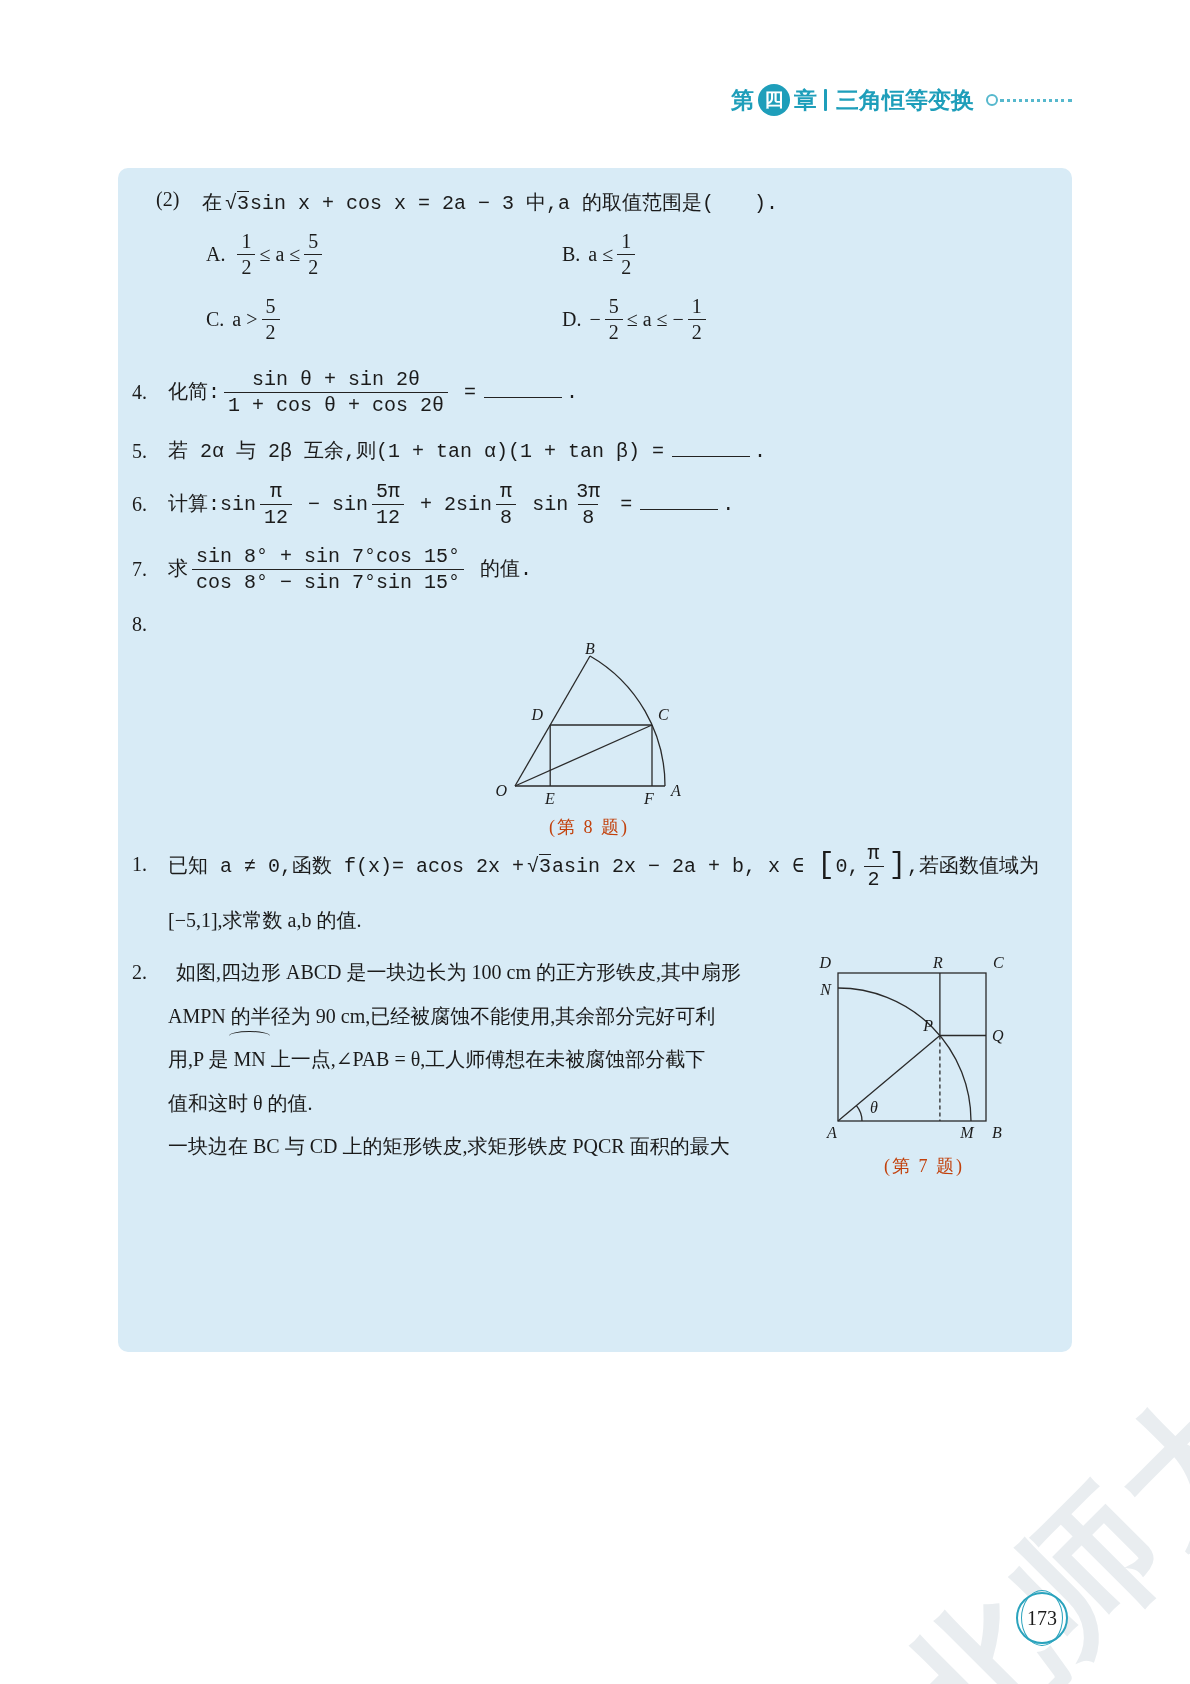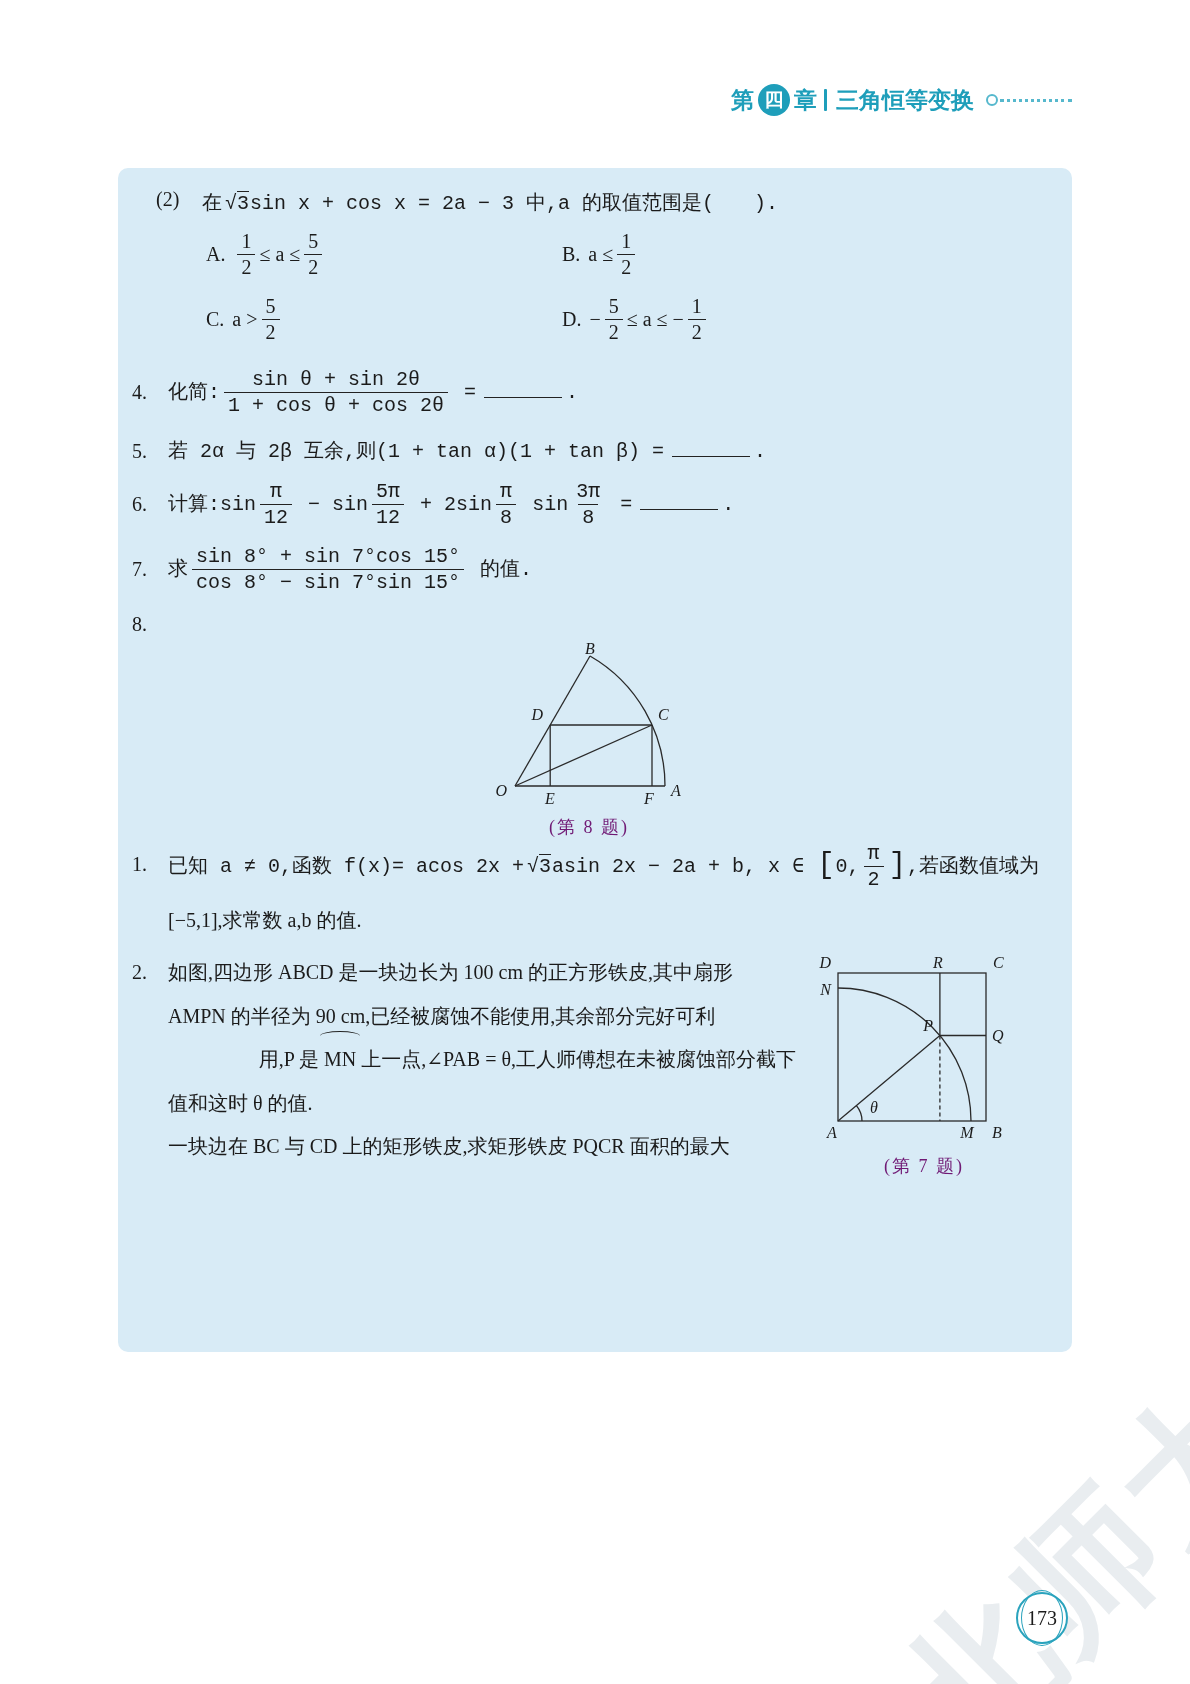--- a/index.html
+++ b/index.html
@@ -45,21 +45,21 @@
   .blank{display:inline-block;width:78px;height:0.85em;border-bottom:1.8px solid #222;
          margin:0 4px 0 8px;}
 
   .overarc{position:relative;display:inline-block;padding:0 2px;margin:0 3px;}
   .overarc::before{content:"";position:absolute;left:-2px;right:-2px;top:-7px;height:9px;
                    border-top:1.8px solid #222;border-radius:50% 50% 0 0;}
 
   .bb{font-size:145%;vertical-align:middle;margin:0 1px;}
 
   .fig1{margin:6px auto 0;width:250px;text-align:center;}
-  .figcap{color:#701a75;font-size:18px;letter-spacing:2px;margin-top:2px;}
+  .figcap{color:#c2410c;font-size:18px;letter-spacing:2px;margin-top:2px;}
 
   .sectionTitle{text-align:center;font-weight:bold;font-size:27px;letter-spacing:2px;
                 margin:26px 0 20px;}
 
   .c2wrap{display:flex;margin-top:10px;}
   .c2text{width:628px;}
   .fig2{flex:1;text-align:center;margin-top:-4px;}
 
   .svglbl{font-family:"Liberation Serif","DejaVu Serif",serif;font-style:italic;font-size:16px;fill:#1b1b1b;}
   .stroke{stroke:#2a2a2a;stroke-width:1.3;fill:none;}
@@ -238,23 +238,23 @@
             </span><span class="bb">]</span><span>,若函数值域为</span>
         </div>
         <div class="tline" style="margin-top:6px;">[−5,1],求常数 a,b 的值.</div>
       </div>
     </div>
 
     <div class="c2wrap">
       <div class="q" style="flex:none;width:664px;">
         <span class="qnum" style="padding-top:10px;">2.</span>
         <div class="qbody c2text">
-          <div class="tline" style="line-height:2.18;">如图,四边形 ABCD 是一块边长为 100 cm 的正方形铁皮,其中扇形</div>
+          <div class="tline" style="line-height:2.18;margin-left:8px;">如图,四边形 ABCD 是一块边长为 100 cm 的正方形铁皮,其中扇形</div>
           <div class="tline" style="line-height:2.18;">AMPN 的半径为 90 cm,已经被腐蚀不能使用,其余部分完好可利</div>
-          <div class="tline" style="line-height:2.18;text-align:right;">
+          <div class="tline" style="line-height:2.18;">
             <span>用,P 是</span><span class="overarc">MN</span><span>上一点,∠PAB = θ,工人师傅想在未被腐蚀部分截下</span>
           </div>
           <div class="tline" style="line-height:2.18;">值和这时 θ 的值.</div>
           <div class="tline" style="line-height:2.18;">一块边在 BC 与 CD 上的矩形铁皮,求矩形铁皮 PQCR 面积的最大</div>
         </div>
       </div>
       <div class="fig2">
         <svg viewBox="-22 -14 256 200" width="256" height="200">
           <g class="stroke">
             <rect x="20" y="12" width="148" height="148"></rect>

